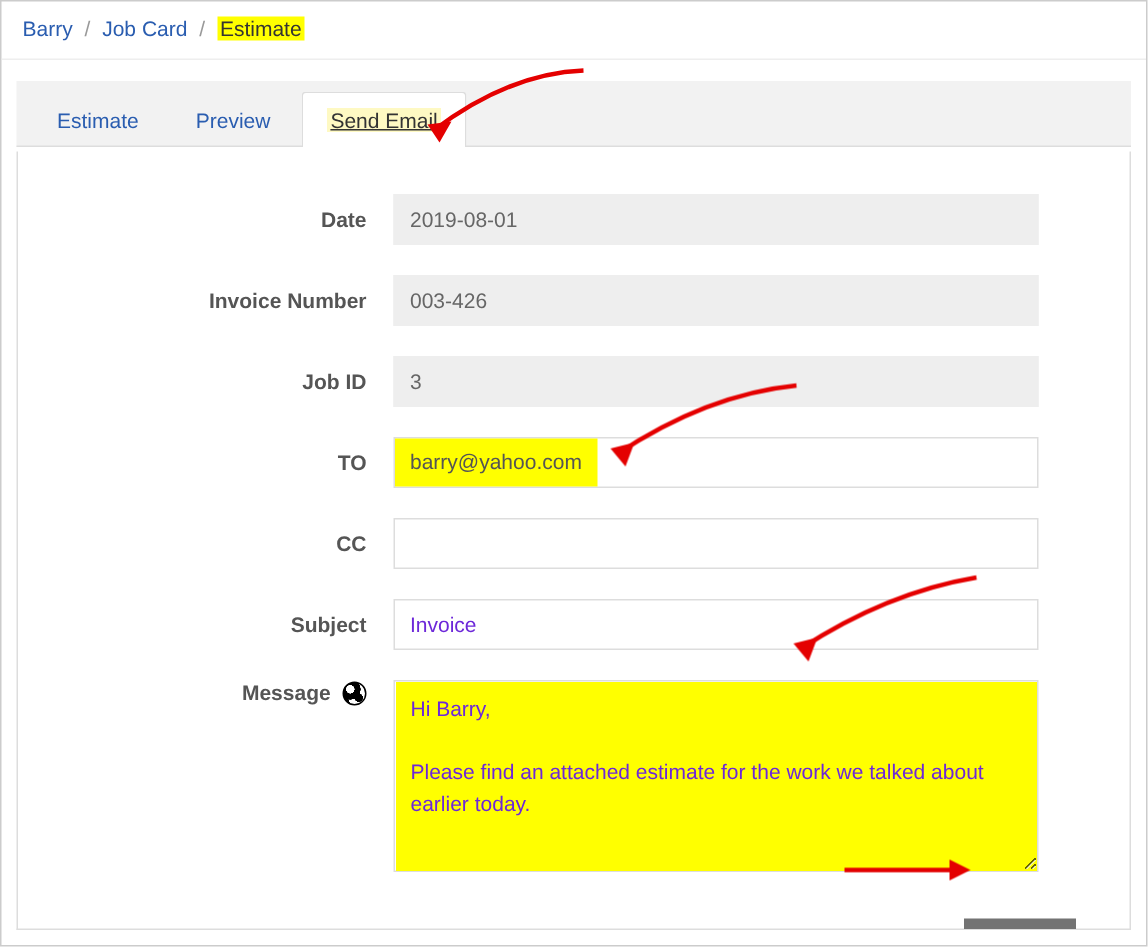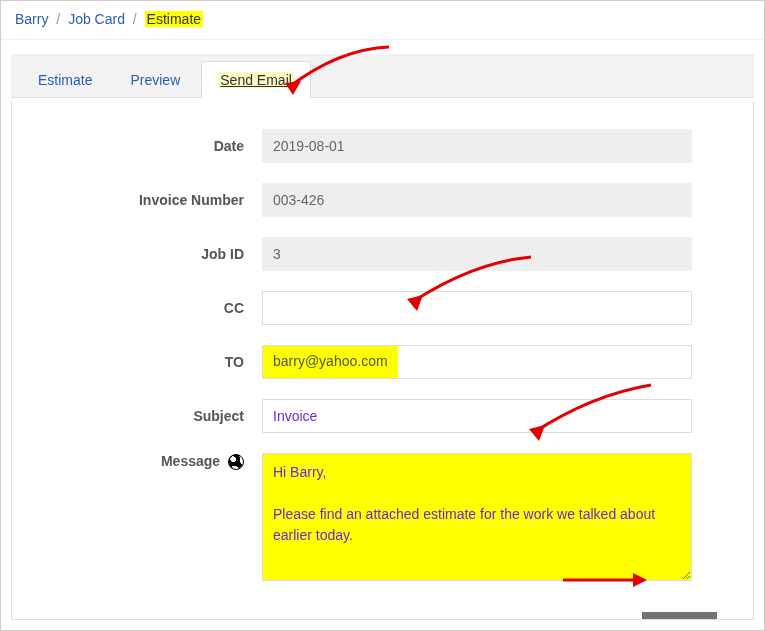--- a/index.html
+++ b/index.html
@@ -153,33 +153,33 @@
     <label>Invoice Number</label>
     <div class="control"><input type="text" class="readonly" readonly="" value="003-426" style=""></div>
   </div>
 
   <div class="form-row">
     <label>Job ID</label>
     <div class="control"><input type="text" class="readonly" readonly="" value="3" style=""></div>
   </div>
 
   <div class="form-row">
-    <label>CC</label>
-    <div class="control"><input type="text" value="" style=""></div>
-  </div>
-
-  <div class="form-row">
     <label>TO</label>
     <div class="control to-wrap">
       <input type="text" value="barry@yahoo.com" style="">
       <span class="to-hl">barry@yahoo.com</span>
     </div>
   </div>
 
   <div class="form-row">
+    <label>CC</label>
+    <div class="control"><input type="text" value="" style=""></div>
+  </div>
+
+  <div class="form-row">
     <label>Subject</label>
     <div class="control"><input type="text" value="Invoice" style=""></div>
   </div>
 
   <div class="form-row" style="align-items:flex-start;">
     <label><span>Message</span> <span class="msg-icon"></span></label>
     <div class="control"><textarea class="highlight-input" style="">Hi Barry,
 
 Please find an attached estimate for the work we talked about earlier today.
 

